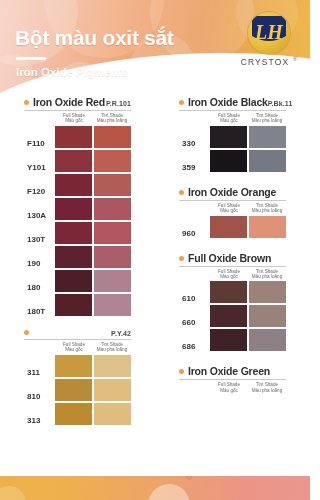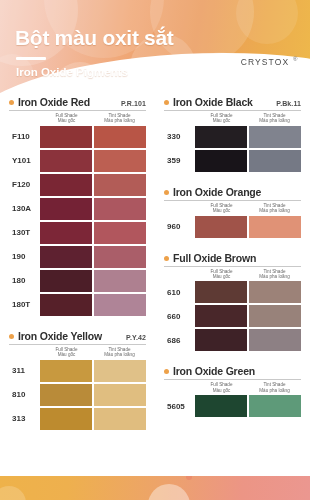--- a/index.html
+++ b/index.html
@@ -83,21 +83,21 @@
   .fbub { position:absolute; border-radius:50%; }
   .fb1 { left:148px; top:8px;  width:42px; height:42px; background:rgba(255,255,255,.40); }
   .fb3 { left:186px; top:-2px; width:6px;  height:6px;  background:#eb8d6d; }
   .fb5 { left:-8px;  top:10px; width:34px; height:34px; background:rgba(255,255,255,.18); }
 
   
   .content {
     position:absolute; left:0; top:96px; width:310px; height:384px;
     display:flex;
   }
-  .col { width:155px; padding:0 9px; }
+  .col { width:155px; padding:0 24px; }
 
   .section { margin-bottom:5px; }
   .sec-head {
     display:flex; align-items:baseline; padding-bottom:1px;
   }
   .sec-dot {
     width:5px; height:5px; border-radius:50%; background:#eda14a;
     margin-right:4px; flex:0 0 auto; position:relative; top:-1px;
   }
   .sec-title {
@@ -108,21 +108,21 @@
     margin-left:auto; font-size:7px; color:#4c4c4c; font-weight:bold;
     letter-spacing:0.1px;
   }
   .sec-rule { height:1px; background:#c9c9c9; margin:1px 0 0 0; }
 
   .col-heads { display:flex; padding:2px 0 2px 31px; }
   .col-head { flex:1; text-align:center; line-height:1.18; }
   .col-head .ch-en { font-size:4.6px; color:#6a6a6a; display:block; }
   .col-head .ch-vi { font-size:4.6px; color:#6a6a6a; display:block; }
 
-  .row { display:flex; align-items:center; margin-bottom:2px; }
+  .row { display:flex; align-items:flex-end; margin-bottom:2px; }
   .row-label {
     width:31px; flex:0 0 31px;
     font-size:8px; font-weight:bold; color:#333333;
     padding-left:3px;
   }
   .swatches { flex:1; display:flex; gap:2px; }
   .sw { flex:1; height:22px; }
 
   .spacer { height:7px; }
 </style>
@@ -139,20 +139,26 @@
   <div class="hbub hb6"></div>
   <div class="hbub hb7"></div>
   <div class="hbub hb8"></div>
   <div class="header-curve"></div>
 
   <div class="title-vi">Bột màu oxit sắt</div>
   <div class="title-rule"></div>
   <div class="title-en">Iron Oxide Pigments</div>
 
   <div class="logo">
+    <div class="logo-disc">
+      <svg width="42" height="42" viewBox="0 0 42 42" aria-hidden="true">
+        <path d="M4 4 H38 V24 Q21 34 4 24 Z" fill="#1b2a6b"></path>
+        <text x="21" y="27" text-anchor="middle" font-family="Liberation Serif, serif" font-size="20" font-style="italic" font-weight="bold" fill="#f0c84a">LH</text>
+      </svg>
+    </div>
     <div class="logo-name">CRYSTOX</div>
     <div class="logo-reg">®</div>
   </div>
 </div>
 
 <div class="content">
   <div class="col" id="left-col">
       <div class="section">
         <div class="sec-head">
           <span class="sec-dot"></span>
@@ -224,21 +230,20 @@
           <div class="swatches">
             <div class="sw" style="background: rgb(86, 32, 41);"></div>
             <div class="sw" style="background: rgb(175, 132, 151);"></div>
           </div>
         </div>
         <div class="spacer"></div>
       </div>
       <div class="section">
         <div class="sec-head">
           <span class="sec-dot"></span>
-          <span class="sec-title">Iron Oxide Yellow</span>
           <span class="sec-code">P.Y.42</span>
         </div>
         <div class="sec-rule"></div>
         <div class="col-heads">
           <div class="col-head">
             <span class="ch-en">Full Shade</span>
             <span class="ch-vi">Màu gốc</span>
           </div>
           <div class="col-head">
             <span class="ch-en">Tint Shade</span>
@@ -374,27 +379,20 @@
         </div>
         <div class="sec-rule"></div>
         <div class="col-heads">
           <div class="col-head">
             <span class="ch-en">Full Shade</span>
             <span class="ch-vi">Màu gốc</span>
           </div>
           <div class="col-head">
             <span class="ch-en">Tint Shade</span>
             <span class="ch-vi">Màu pha loãng</span>
-          </div>
-        </div>
-        <div class="row">
-          <div class="row-label">5605</div>
-          <div class="swatches">
-            <div class="sw" style="background: rgb(30, 70, 48);"></div>
-            <div class="sw" style="background: rgb(94, 154, 121);"></div>
           </div>
         </div>
         <div class="spacer"></div>
       </div>
     </div>
 </div>
 
 <div class="footer">
   <div class="footer-bg"></div>
   <div class="fbub fb5"></div>

